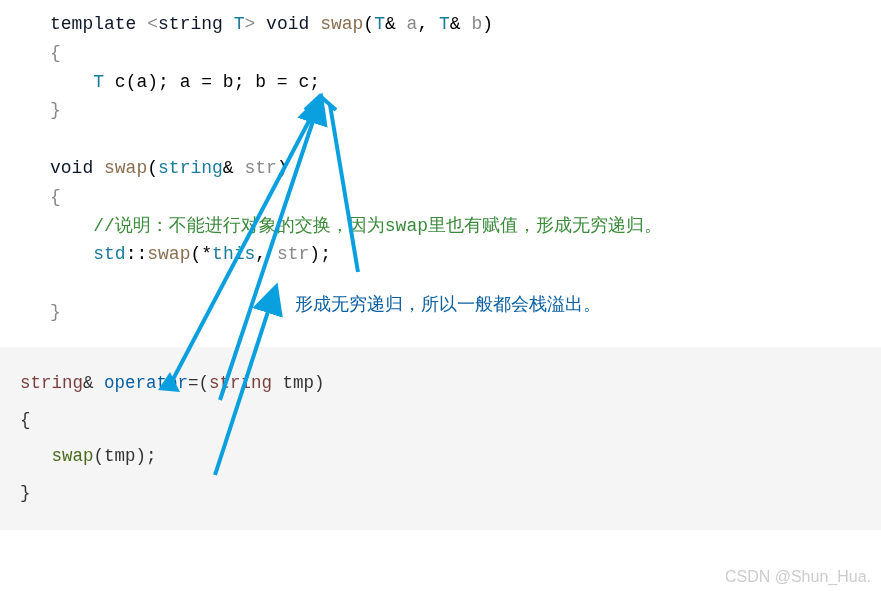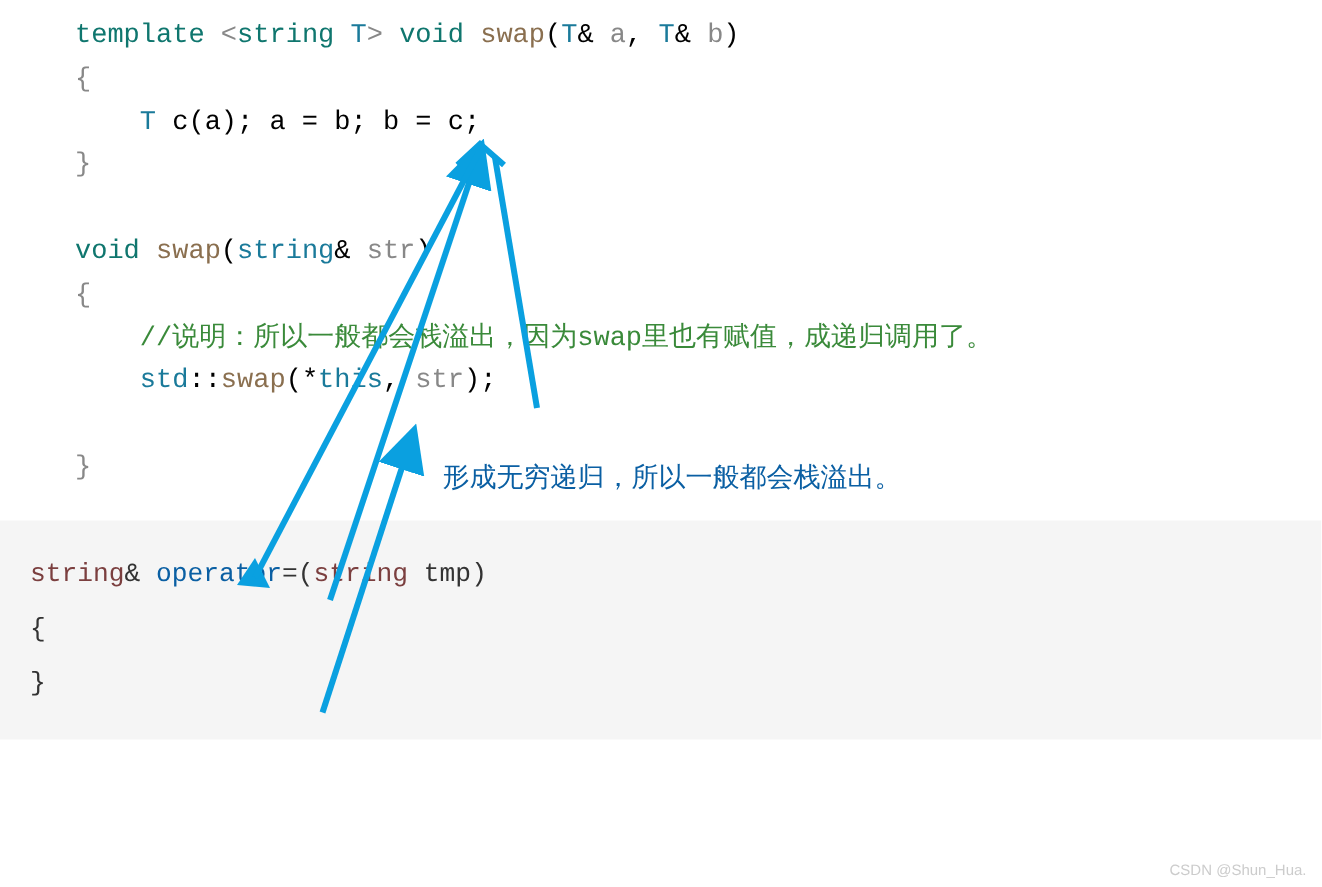--- a/index.html
+++ b/index.html
@@ -16,39 +16,39 @@
       padding: 10px 0 0 50px;
       line-height: 1.6;
     }
     .code-block-2 {
       background: #f5f5f5;
       padding: 18px 20px;
       margin-top: 20px;
       line-height: 2.1;
       font-size: 17.5px;
     }
-    .kw { color: #0f766e; }
+    .kw { color: #0f172a; }
     .fn { color: #8a6f4f; }
     .param { color: #888; }
     .brace { color: #888; }
     .comment { color: #3a8a3a; }
     .cls { color: #1a7a9a; }
     .this-kw { color: #1a7a9a; }
     .annotation {
       position: absolute;
       color: #0a5fa3;
       font-size: 18px;
       font-family: 'Microsoft YaHei', sans-serif;
     }
     .watermark {
       position: absolute;
       bottom: 5px;
       right: 10px;
       color: #ccc;
-      font-size: 10px;
+      font-size: 16px;
       font-family: Arial, sans-serif;
     }
     svg.arrows {
       position: absolute;
       top: 0;
       left: 0;
       width: 881px;
       height: 591px;
       pointer-events: none;
     }
@@ -69,33 +69,34 @@
     <span class="fn"> swap</span><span>(</span><span class="cls">T</span><span>&amp;</span><span class="param"> a</span><span>,</span><span class="cls">  T</span><span>&amp;</span><span class="param"> b</span><span>)</span>
   </div>
   <div><span class="brace">{</span></div>
   <div><span style="white-space: pre;">    </span><span class="cls">T</span><span> c(a); a = b; b = c;</span></div>
   <div><span class="brace">}</span></div>
   <div>&nbsp;</div>
   <div>
     <span class="kw">void</span><span class="fn"> swap</span><span>(</span><span class="cls">string</span><span>&amp;</span><span class="param"> str</span><span>)</span>
   </div>
   <div><span class="brace">{</span></div>
-  <div><span style="white-space: pre;">    </span><span class="comment">//说明：所以一般都会栈溢出，因为swap里也有赋值，成递归调用了。</span></div>
+  <div><span style="white-space: pre;">    </span><span class="comment">//说明：不能进行对象的交换，因为swap里也有赋值，形成无穷递归。</span></div>
   <div><span style="white-space: pre;">    </span><span class="cls">std</span><span>::</span><span class="fn">swap</span><span>(</span><span>*</span><span class="this-kw">this</span><span>,</span><span class="param"> str</span><span>)</span><span>;</span></div>
   <div>&nbsp;</div>
   <div><span class="brace">}</span></div>
 </div>
 
-<div class="annotation" style="top:306px; left:295px;">形成无穷递归，所以一般都会栈溢出。</div>
+<div class="annotation" style="top:292px; left:295px;">形成无穷递归，所以一般都会栈溢出。</div>
 
 <div class="code-block-2">
   <div>
     <span class="cb2-type">string</span><span class="cb2-punct">&amp;</span><span class="cb2-kw"> operator</span><span class="cb2-punct">=(</span><span class="cb2-type">string</span><span class="cb2-punct"> tmp)</span>
   </div>
   <div><span class="cb2-punct">{</span></div>
+  <div><span style="white-space: pre;">   </span><span class="cb2-fn">swap</span><span class="cb2-punct">(tmp);</span></div>
   <div><span class="cb2-punct">}</span></div>
 </div>
 
 <svg class="arrows">
   <defs>
     <marker id="arrowhead" markerWidth="8" markerHeight="8" refX="6" refY="4" orient="auto">
       <polygon points="0,0 8,4 0,8" fill="#0aa0e0"></polygon>
     </marker>
   </defs>
 

